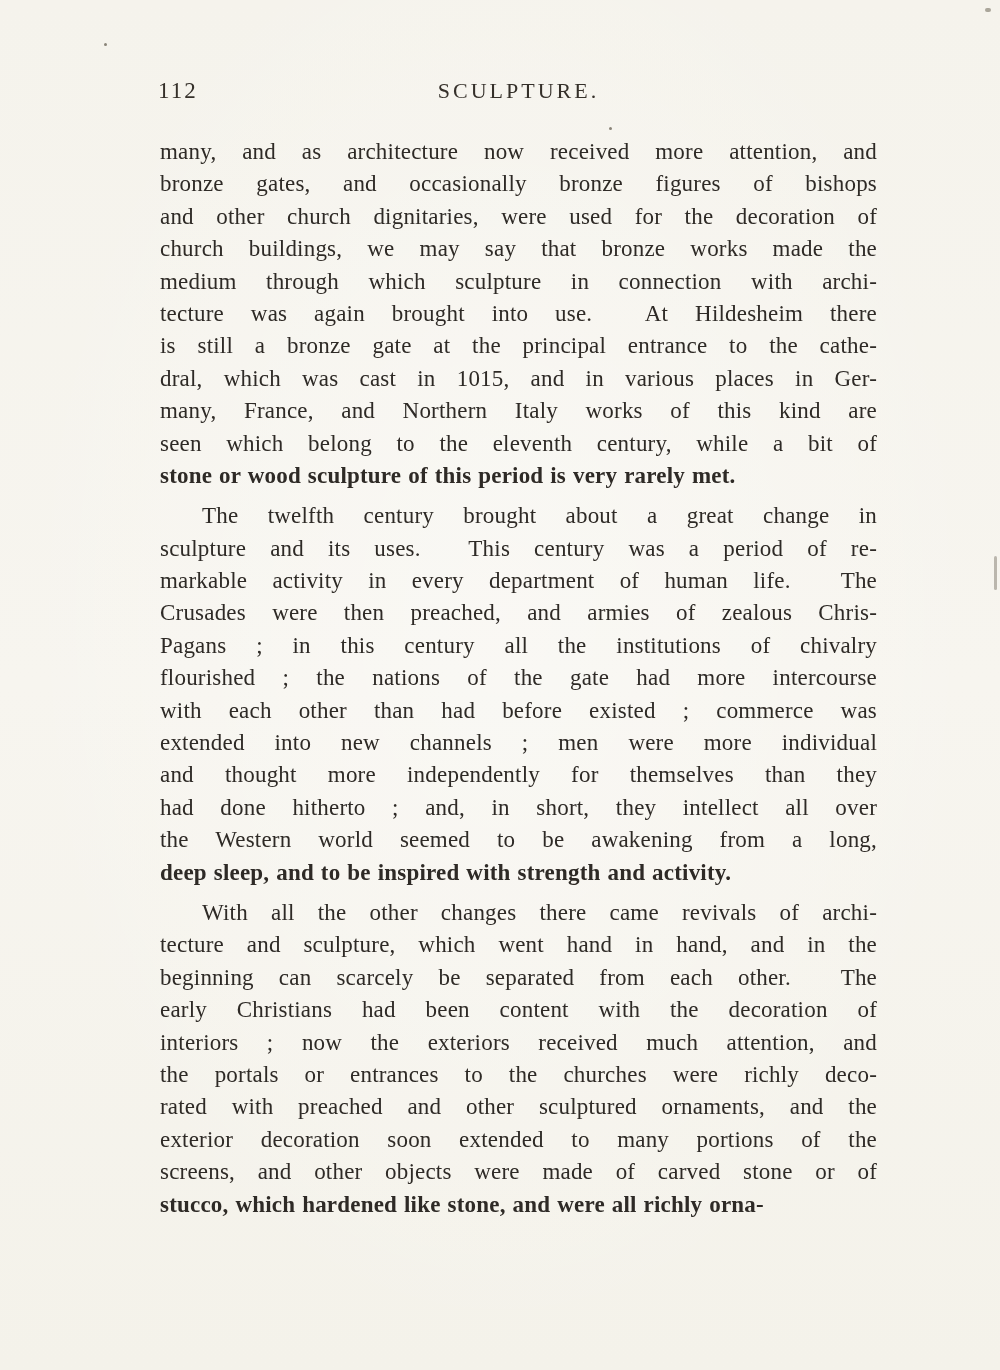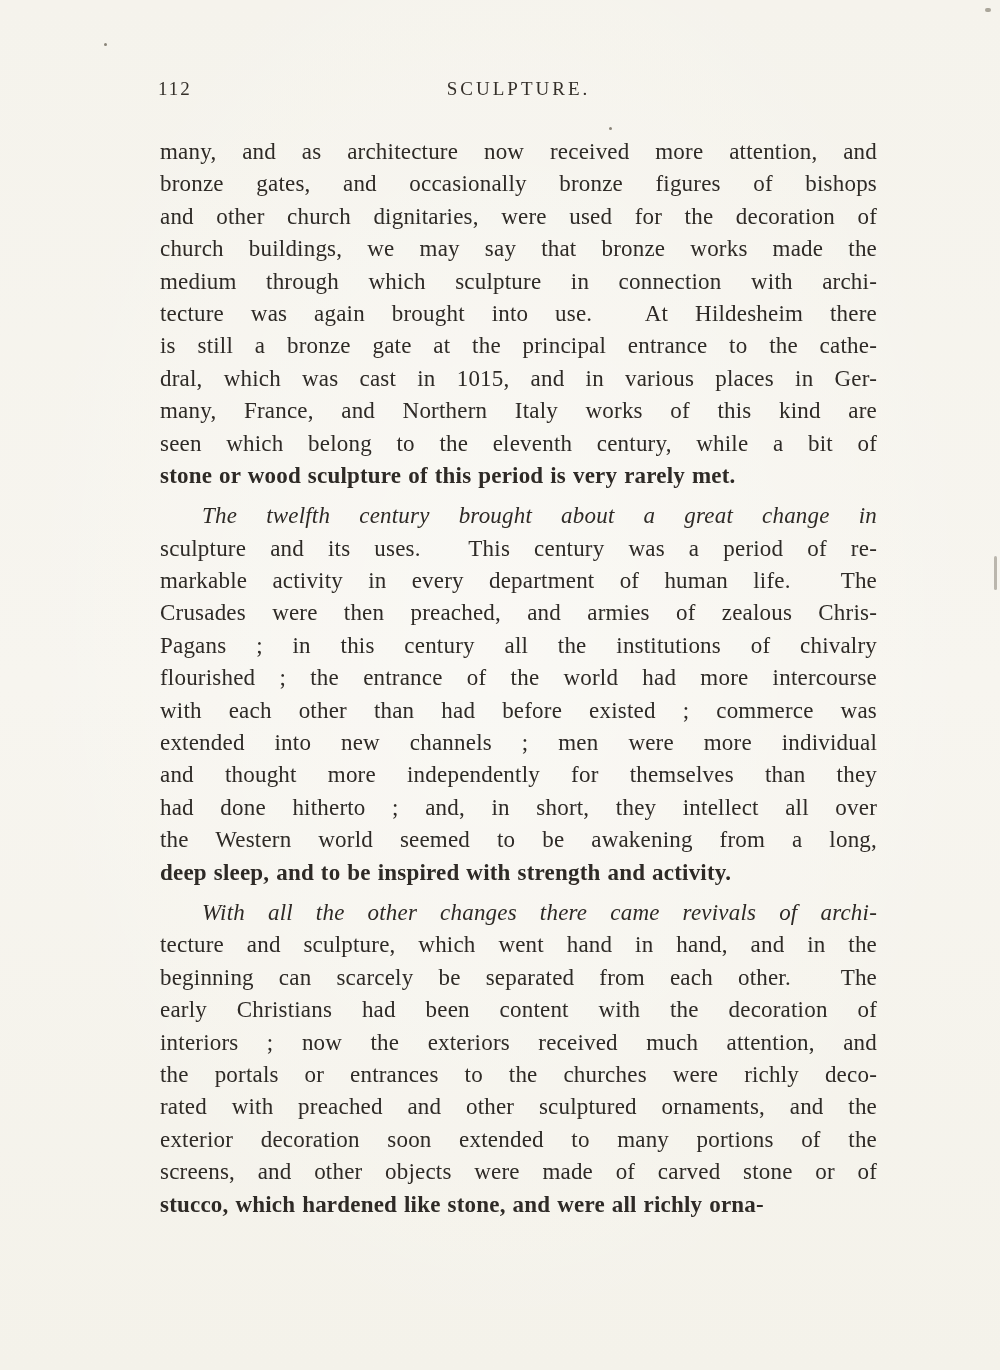--- a/index.html
+++ b/index.html
@@ -19,31 +19,31 @@
     position: absolute;
     inset: 0;
     background:
       radial-gradient(ellipse at 50% 45%, rgba(255,255,255,0.35) 0%, rgba(0,0,0,0) 70%),
       linear-gradient(180deg, #f5f3ec 0%, #f7f5ef 50%, #f4f2ea 100%);
   }
   .page-number {
     position: absolute;
     top: 78px;
     left: 158px;
-    font-size: 19px;
+    font-size: 23px;
     letter-spacing: 2px;
     color: #35302a;
   }
   .running-title {
     position: absolute;
     top: 78px;
     left: 152px;
     width: 733px;
     text-align: center;
-    font-size: 19px;
+    font-size: 22px;
     letter-spacing: 3px;
     color: #35302a;
   }
   .body-text {
     position: absolute;
     top: 128px;
     left: 152px;
     width: 733px;
     font-size: 23px;
     letter-spacing: 0.2px;
@@ -56,21 +56,21 @@
     text-align: justify;
     overflow: hidden;
   }
   .line::after {
     content: "";
     display: inline-block;
     width: 100%;
   }
   .line.last { text-align: left; font-weight: bold; }
   .line.last::after { content: none; }
-  .line.indent { padding-left: 42px; font-style: italic; }
+  .line.indent { padding-left: 42px; }
   .speck {
     position: absolute;
     background: #8a8478;
     border-radius: 50%;
   }
   .speck.s1 { left: 104px; top: 43px; width: 3px; height: 3px; }
   .speck.s2 { left: 609px; top: 127px; width: 3px; height: 3px; }
   .speck.s3 { left: 985px; top: 8px; width: 6px; height: 4px; border-radius: 2px; opacity: .7; }
   .speck.s4 { left: 994px; top: 556px; width: 3px; height: 34px; border-radius: 2px; opacity: .55; }
 </style>
@@ -94,21 +94,21 @@
         <div class="line">many, France, and Northern Italy works of this kind are</div>
         <div class="line">seen which belong to the eleventh century, while a bit of</div>
         <div class="line last">stone or wood sculpture of this period is very rarely met.</div>
       </div>
       <div class="paragraph">
         <div class="line indent">The twelfth century brought about a great change in</div>
         <div class="line">sculpture and its uses.&nbsp; This century was a period of re-</div>
         <div class="line">markable activity in every department of human life.&nbsp; The</div>
         <div class="line">Crusades were then preached, and armies of zealous Chris-</div>
         <div class="line">Pagans ; in this century all the institutions of chivalry</div>
-        <div class="line">flourished ; the entrance of the world had more intercourse</div>
+        <div class="line">flourished ; the nations of the gate had more intercourse</div>
         <div class="line">with each other than had before existed ; commerce was</div>
         <div class="line">extended into new channels ; men were more individual</div>
         <div class="line">and thought more independently for themselves than they</div>
         <div class="line">had done hitherto ; and, in short, they intellect all over</div>
         <div class="line">the Western world seemed to be awakening from a long,</div>
         <div class="line last">deep sleep, and to be inspired with strength and activity.</div>
       </div>
       <div class="paragraph">
         <div class="line indent">With all the other changes there came revivals of archi-</div>
         <div class="line">tecture and sculpture, which went hand in hand, and in the</div>

